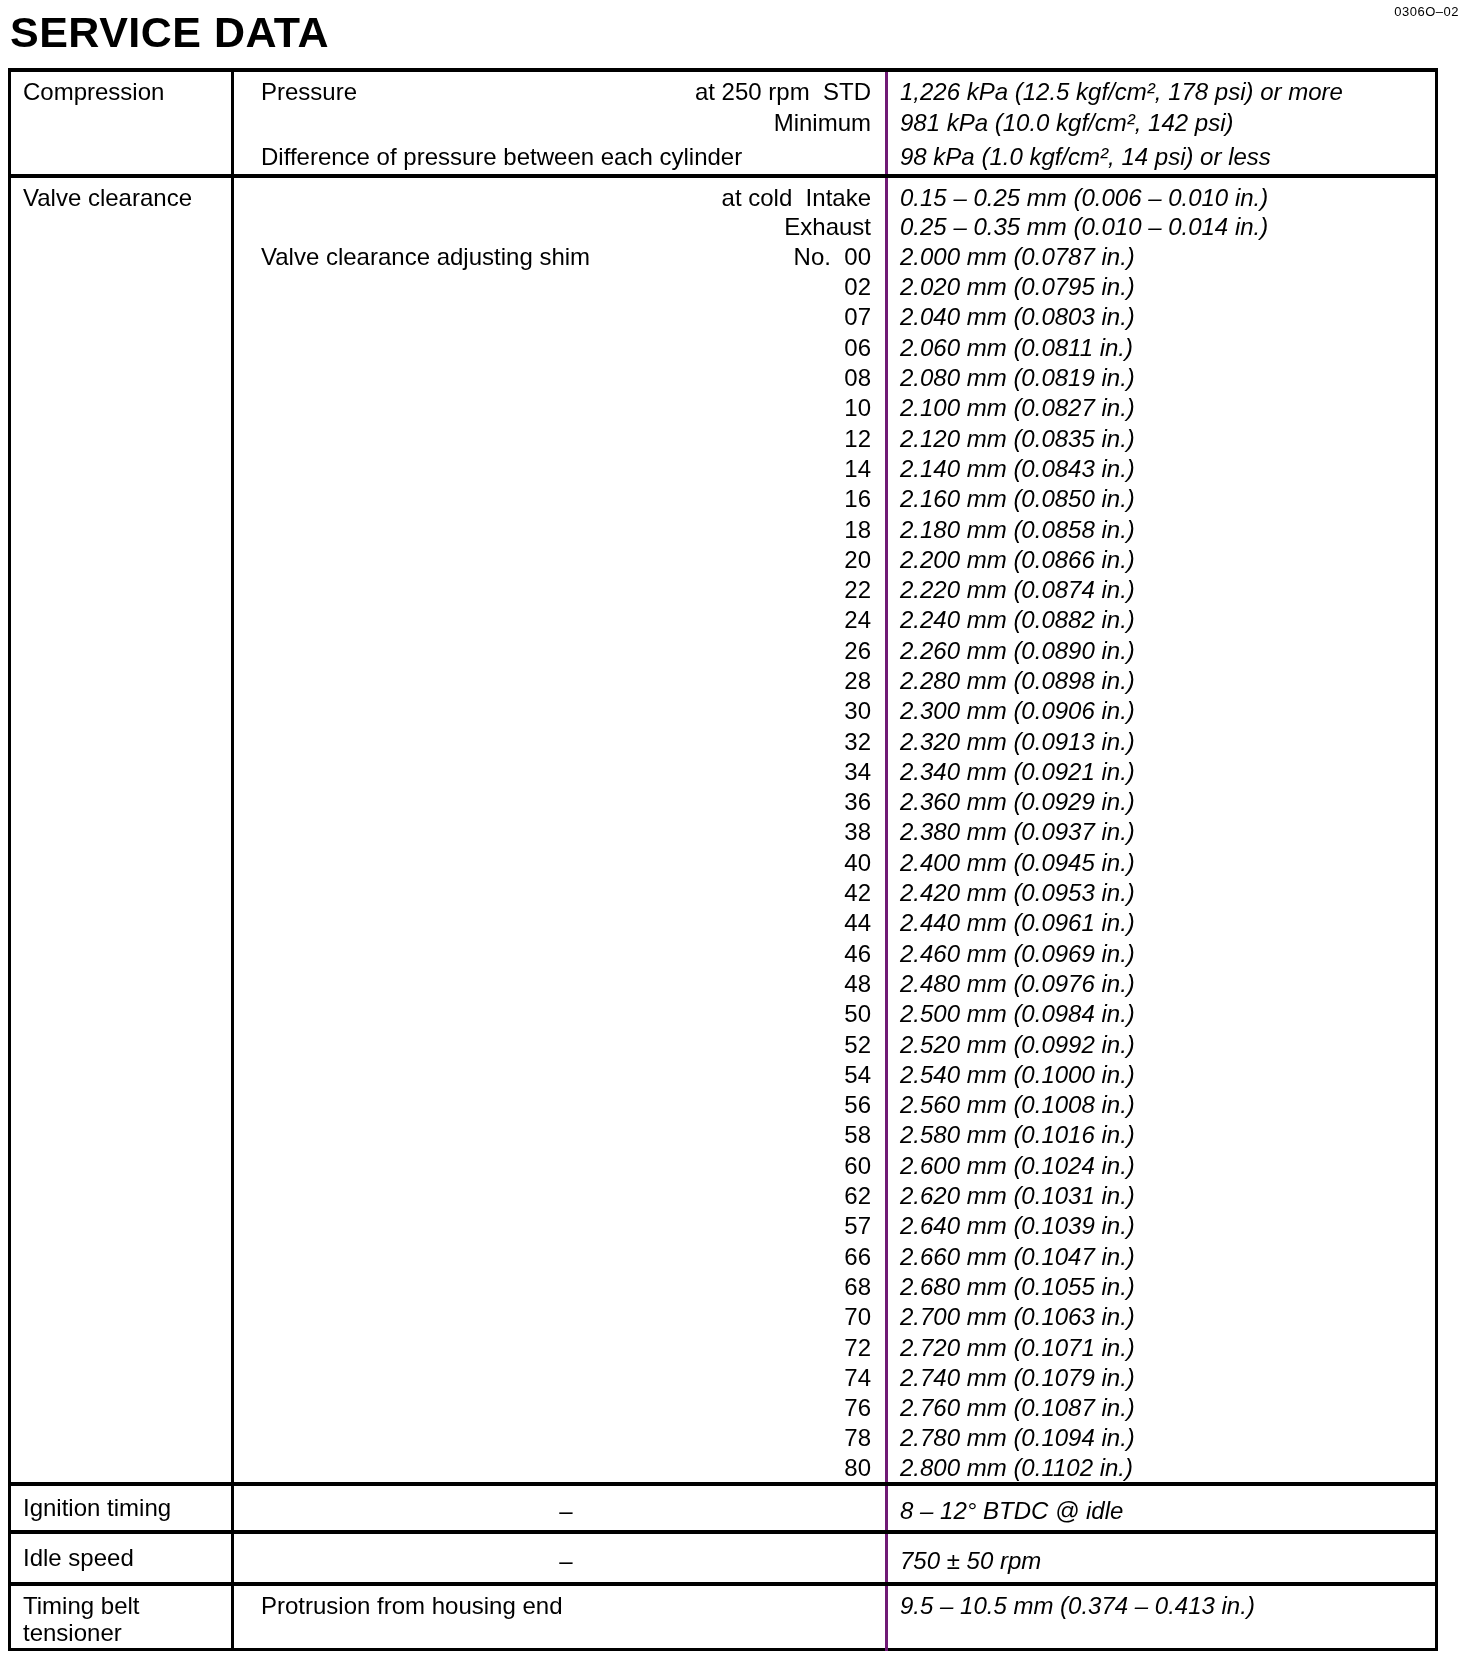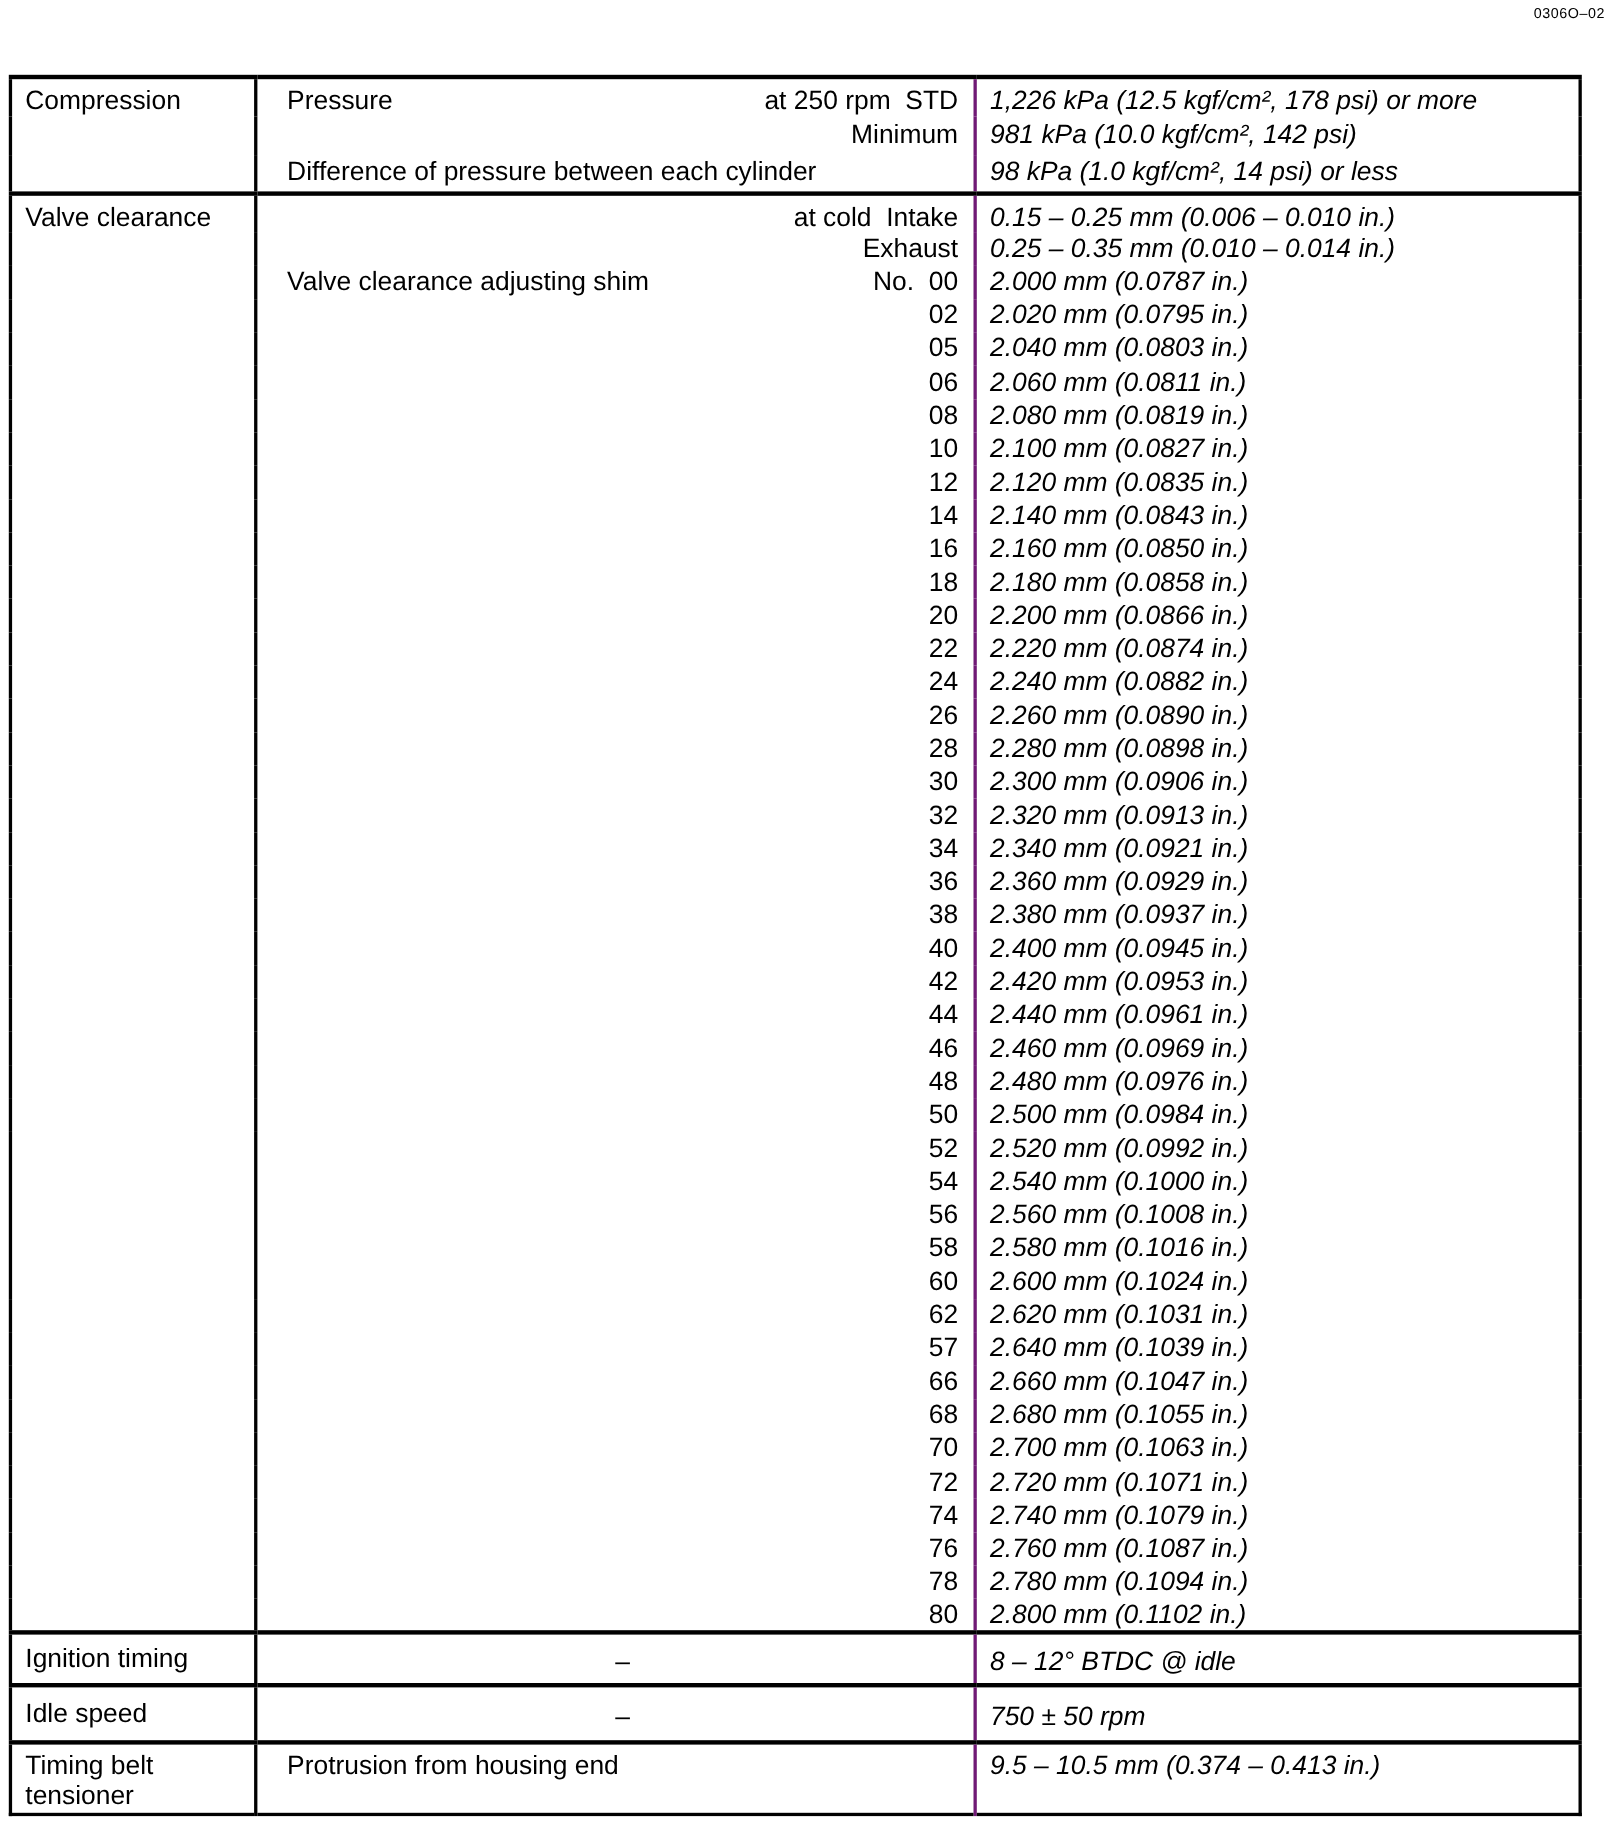--- a/index.html
+++ b/index.html
@@ -80,20 +80,21 @@
   .c2-left  { white-space: pre; text-align: left; }
   .c2-right { white-space: pre; text-align: center; margin-left: auto; }
   .c2-center { white-space: pre; }
   .val { white-space: pre; }
 </style>
 </head>
 <body>
 
 <div class="page">
   <div class="doc-code">0306O–02</div>
+  <h1 class="title">SERVICE DATA</h1>
   <table class="service" id="service-table">
     <tbody>
         <tr class="sec-compression section-start">
           <td class="col1" rowspan="3">Compression</td>
           <td class="col2">
             <div class="c2">
               <span class="c2-left">Pressure</span>
               <span class="c2-right">at 250 rpm  STD</span>
             </div>
           </td>
@@ -151,21 +152,21 @@
               <span class="c2-left"></span>
               <span class="c2-right">02</span>
             </div>
           </td>
           <td class="col3"><span class="val">2.020 mm (0.0795 in.)</span></td>
         </tr>
         <tr class="sec-valve-clearance">
           <td class="col2">
             <div class="c2">
               <span class="c2-left"></span>
-              <span class="c2-right">05</span>
+              <span class="c2-right">07</span>
             </div>
           </td>
           <td class="col3"><span class="val">2.040 mm (0.0803 in.)</span></td>
         </tr>
         <tr class="sec-valve-clearance">
           <td class="col2">
             <div class="c2">
               <span class="c2-left"></span>
               <span class="c2-right">06</span>
             </div>

